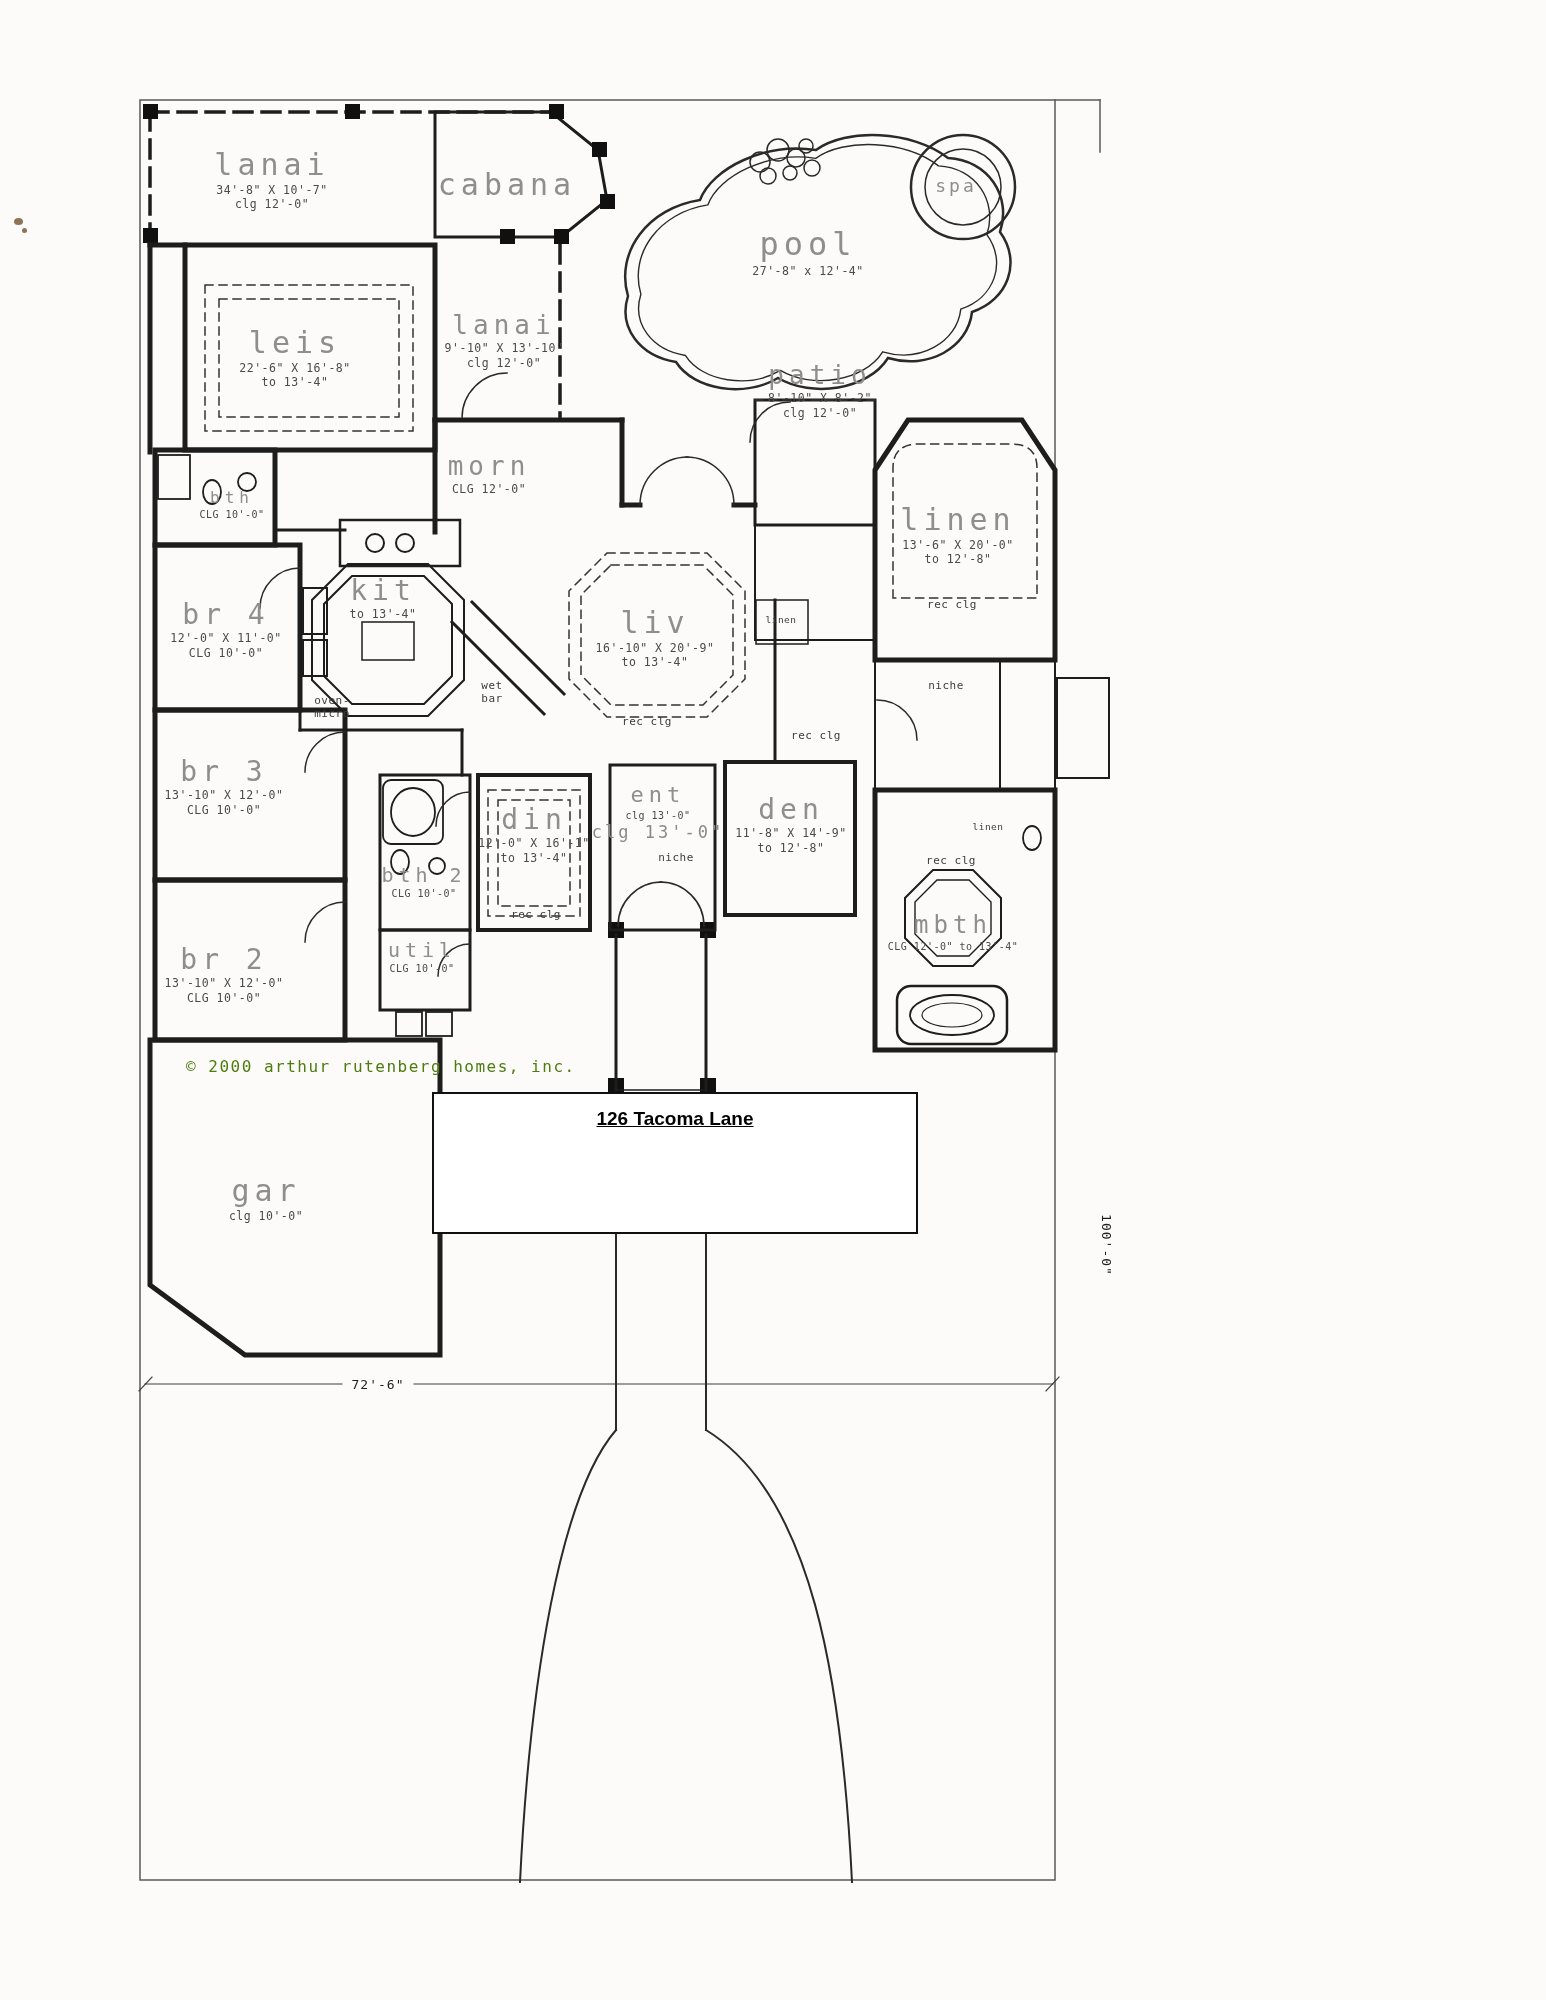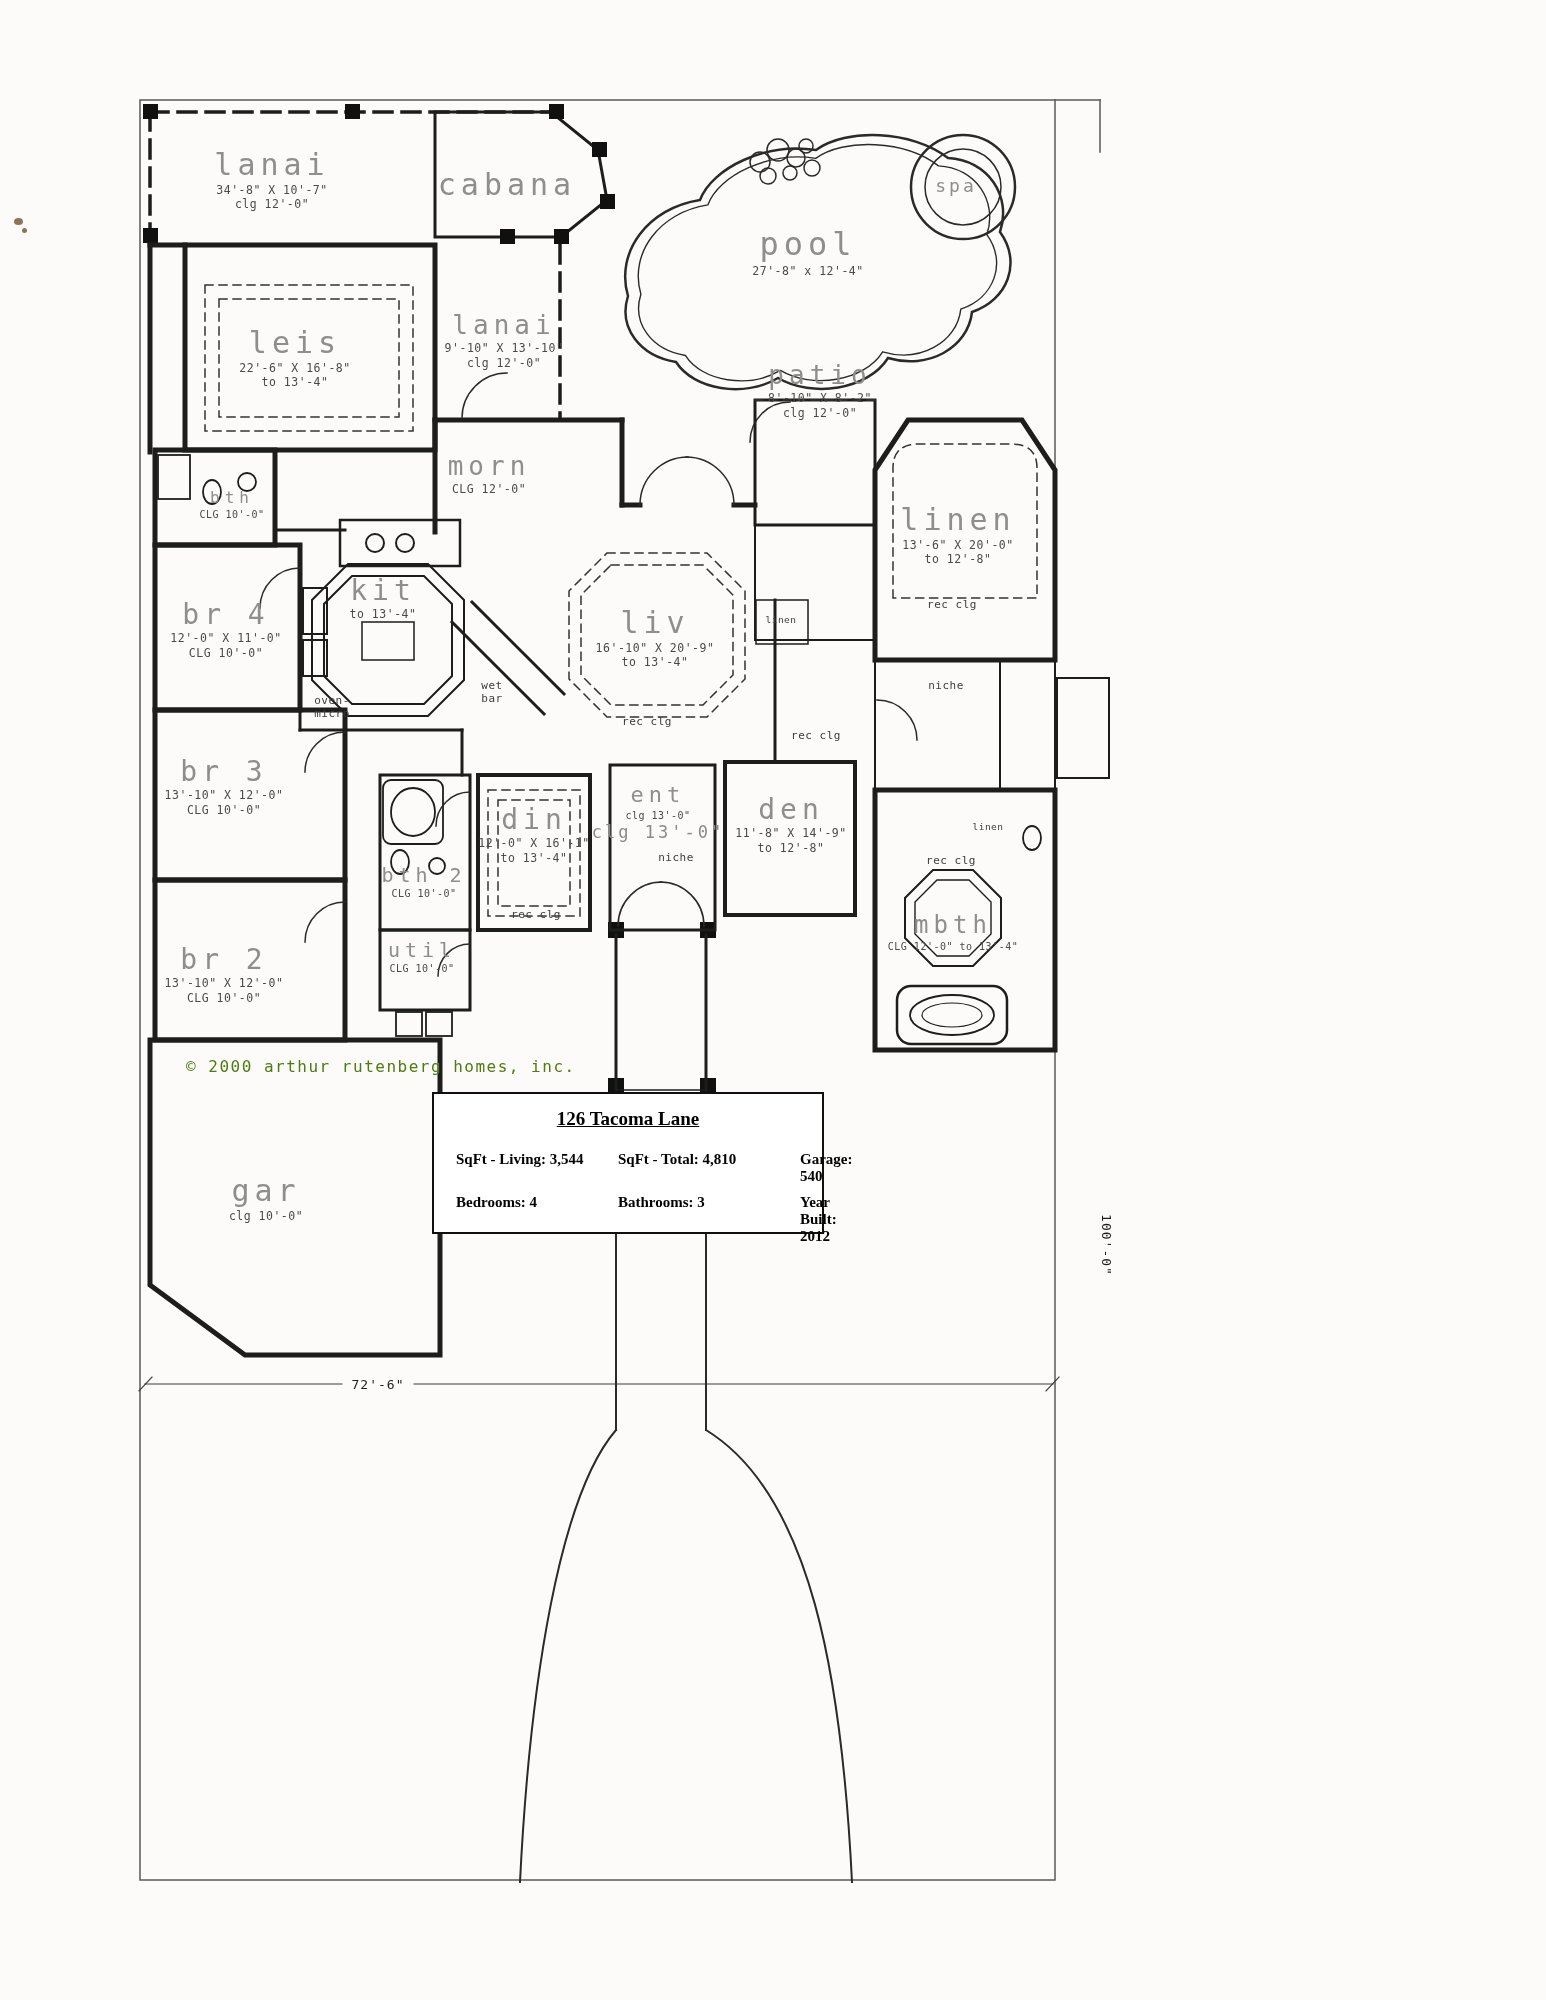--- a/index.html
+++ b/index.html
@@ -16,23 +16,23 @@
   .name{display:block;letter-spacing:5px;font-weight:400;}
   .dims{display:block;font-size:11.5px;color:#4a4a4a;letter-spacing:.5px;margin-top:2px;}
   .clg-large{display:block;font-size:17px;color:#8a8a8a;letter-spacing:3px;margin-top:2px;}
   .ann{
     position:absolute;transform:translate(-50%,-50%);font-size:11px;color:#3d3d3d;
     white-space:pre-line;line-height:1.2;letter-spacing:.5px;
   }
   .ann.small{font-size:9.5px;}
   
   .info-box{
-    position:absolute;left:432px;top:1092px;width:392px;height:142px;
+    position:absolute;left:432px;top:1092px;width:486px;height:142px;
     background:#fff;border:2.5px solid #101010;
-    font-family:Liberation Serif, serif;color:#000;box-sizing:border-box;
+    font-family:Liberation Sans, sans-serif;color:#000;box-sizing:border-box;
   }
   .info-title{
     margin-top:14px;text-align:center;font-size:19px;font-weight:bold;text-decoration:underline;
   }
   .info-grid{
     display:grid;grid-template-columns:162px 182px 1fr;row-gap:9px;
     padding:0 22px;margin-top:21px;font-size:15px;font-weight:bold;text-align:left;
   }
   .copyright{
     position:absolute;left:186px;top:1057px;font-size:16px;color:#4d7c0f;letter-spacing:1.5px;
@@ -349,26 +349,18 @@
   <div class="ann" style="left:332px;top:707px">oven-
 micro</div>
   <div class="ann" style="left:816px;top:736px">rec clg</div>
 
   <div class="copyright">© 2000 arthur rutenberg homes, inc.</div>
   <div class="dim-label" style="left:378px;top:1384px">72'-6"</div>
   <div class="dim-label vert" style="left:1106px;top:1245px">100'-0"</div>
 
   <div class="info-box">
     <div class="info-title">126 Tacoma Lane</div>
-    <div class="info-grid">
-      <span>SqFt - Living: 3,544</span>
-      <span>SqFt - Total: 4,810</span>
-      <span>Garage: 540</span>
-      <span>Bedrooms: 4</span>
-      <span>Bathrooms: 3</span>
-      <span>Year Built: 2012</span>
-    </div>
   </div>
 
   <div class="speck" style="left:14px;top:218px;width:9px;height:7px"></div>
   <div class="speck" style="left:22px;top:228px;width:5px;height:5px"></div>
 
 </div>
 
 </body></html>

